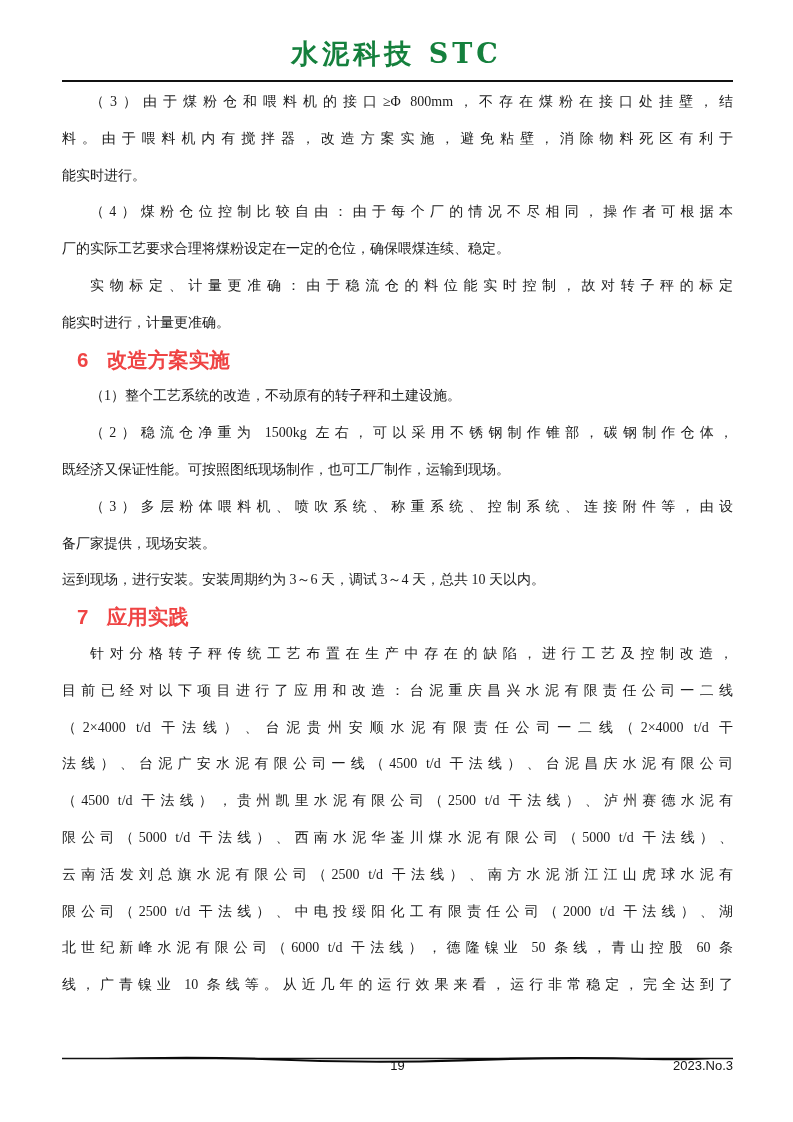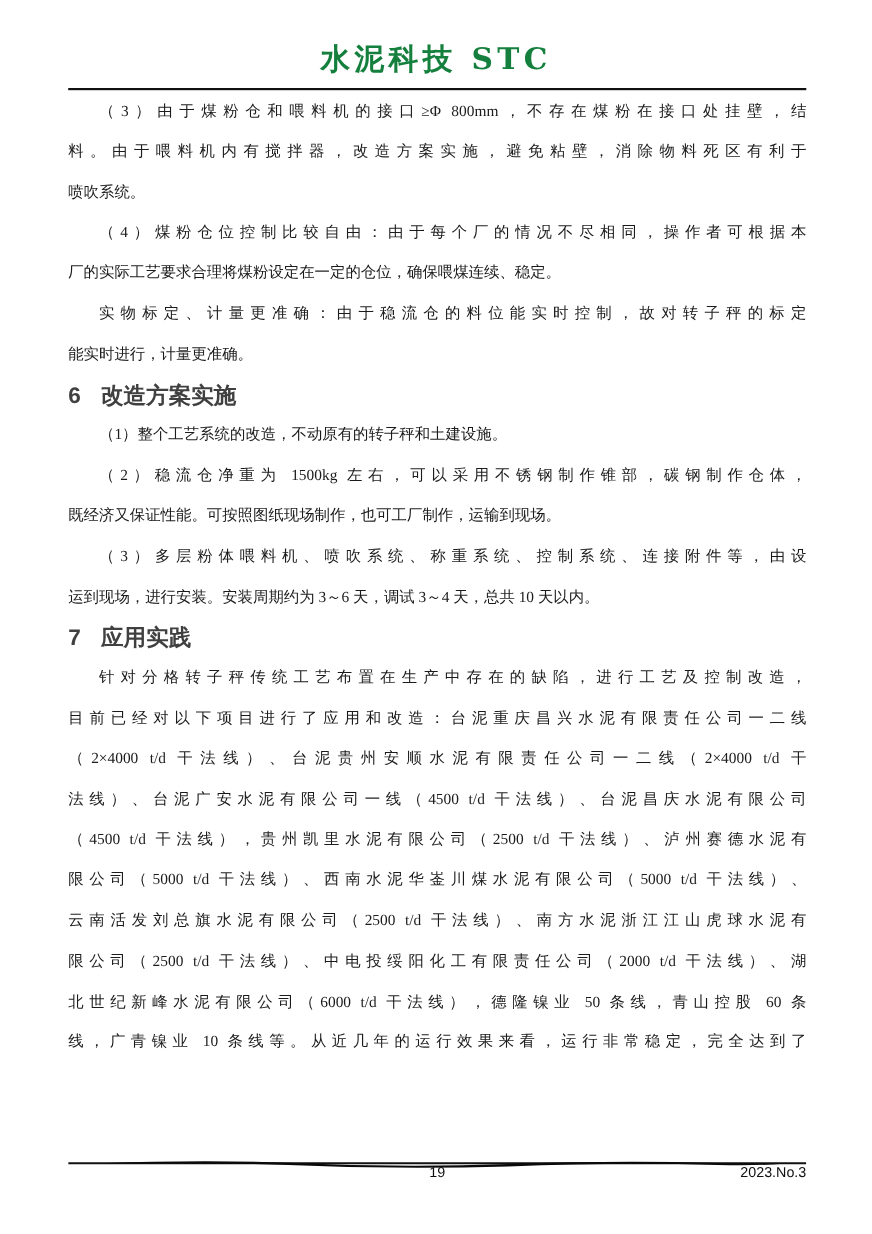--- a/index.html
+++ b/index.html
@@ -61,21 +61,22 @@
   }
   .line.indent {
     text-indent: 2em;
   }
   .heading {
     font-family: "Liberation Sans", "DejaVu Sans", sans-serif;
     font-size: 20.5px;
     font-weight: 700;
     line-height: 36.8px;
     height: 36.8px;
-    color: #404040;
+    color: #ef4444;
+    margin-left: 15px;
   }
   .heading .h-num {
     display: inline-block;
     margin-right: 0.9em;
   }
   
   .footer-rule {
     position: absolute;
     top: 1049px;
     left: 62px;
@@ -109,30 +110,31 @@
 
 <div class="page">
 
   <div class="journal-title">水泥科技 STC</div>
 
   <div class="header-rule"></div>
 
   <main class="page-body">
       <div class="line justify indent">（3）由于煤粉仓和喂料机的接口≥Φ 800mm，不存在煤粉在接口处挂壁，结</div>
       <div class="line justify">料。由于喂料机内有搅拌器，改造方案实施，避免粘壁，消除物料死区有利于</div>
-      <div class="line">喷吹系统。</div>
+      <div class="line">能实时进行。</div>
       <div class="line justify indent">（4）煤粉仓位控制比较自由：由于每个厂的情况不尽相同，操作者可根据本</div>
       <div class="line">厂的实际工艺要求合理将煤粉设定在一定的仓位，确保喂煤连续、稳定。</div>
       <div class="line justify indent">实物标定、计量更准确：由于稳流仓的料位能实时控制，故对转子秤的标定</div>
       <div class="line">能实时进行，计量更准确。</div>
       <div class="heading"><span class="h-num">6</span><span>改造方案实施</span></div>
       <div class="line indent">（1）整个工艺系统的改造，不动原有的转子秤和土建设施。</div>
       <div class="line justify indent">（2）稳流仓净重为 1500kg 左右，可以采用不锈钢制作锥部，碳钢制作仓体，</div>
       <div class="line">既经济又保证性能。可按照图纸现场制作，也可工厂制作，运输到现场。</div>
       <div class="line justify indent">（3）多层粉体喂料机、喷吹系统、称重系统、控制系统、连接附件等，由设</div>
+      <div class="line">备厂家提供，现场安装。</div>
       <div class="line">运到现场，进行安装。安装周期约为 3～6 天，调试 3～4 天，总共 10 天以内。</div>
       <div class="heading"><span class="h-num">7</span><span>应用实践</span></div>
       <div class="line justify indent">针对分格转子秤传统工艺布置在生产中存在的缺陷，进行工艺及控制改造，</div>
       <div class="line justify">目前已经对以下项目进行了应用和改造：台泥重庆昌兴水泥有限责任公司一二线</div>
       <div class="line justify">（2×4000 t/d 干法线）、台泥贵州安顺水泥有限责任公司一二线（2×4000 t/d 干</div>
       <div class="line justify">法线）、台泥广安水泥有限公司一线（4500 t/d 干法线）、台泥昌庆水泥有限公司</div>
       <div class="line justify">（4500 t/d 干法线），贵州凯里水泥有限公司（2500 t/d 干法线）、泸州赛德水泥有</div>
       <div class="line justify">限公司（5000 t/d 干法线）、西南水泥华崟川煤水泥有限公司（5000 t/d 干法线）、</div>
       <div class="line justify">云南活发刘总旗水泥有限公司（2500 t/d 干法线）、南方水泥浙江江山虎球水泥有</div>
       <div class="line justify">限公司（2500 t/d 干法线）、中电投绥阳化工有限责任公司（2000 t/d 干法线）、湖</div>

